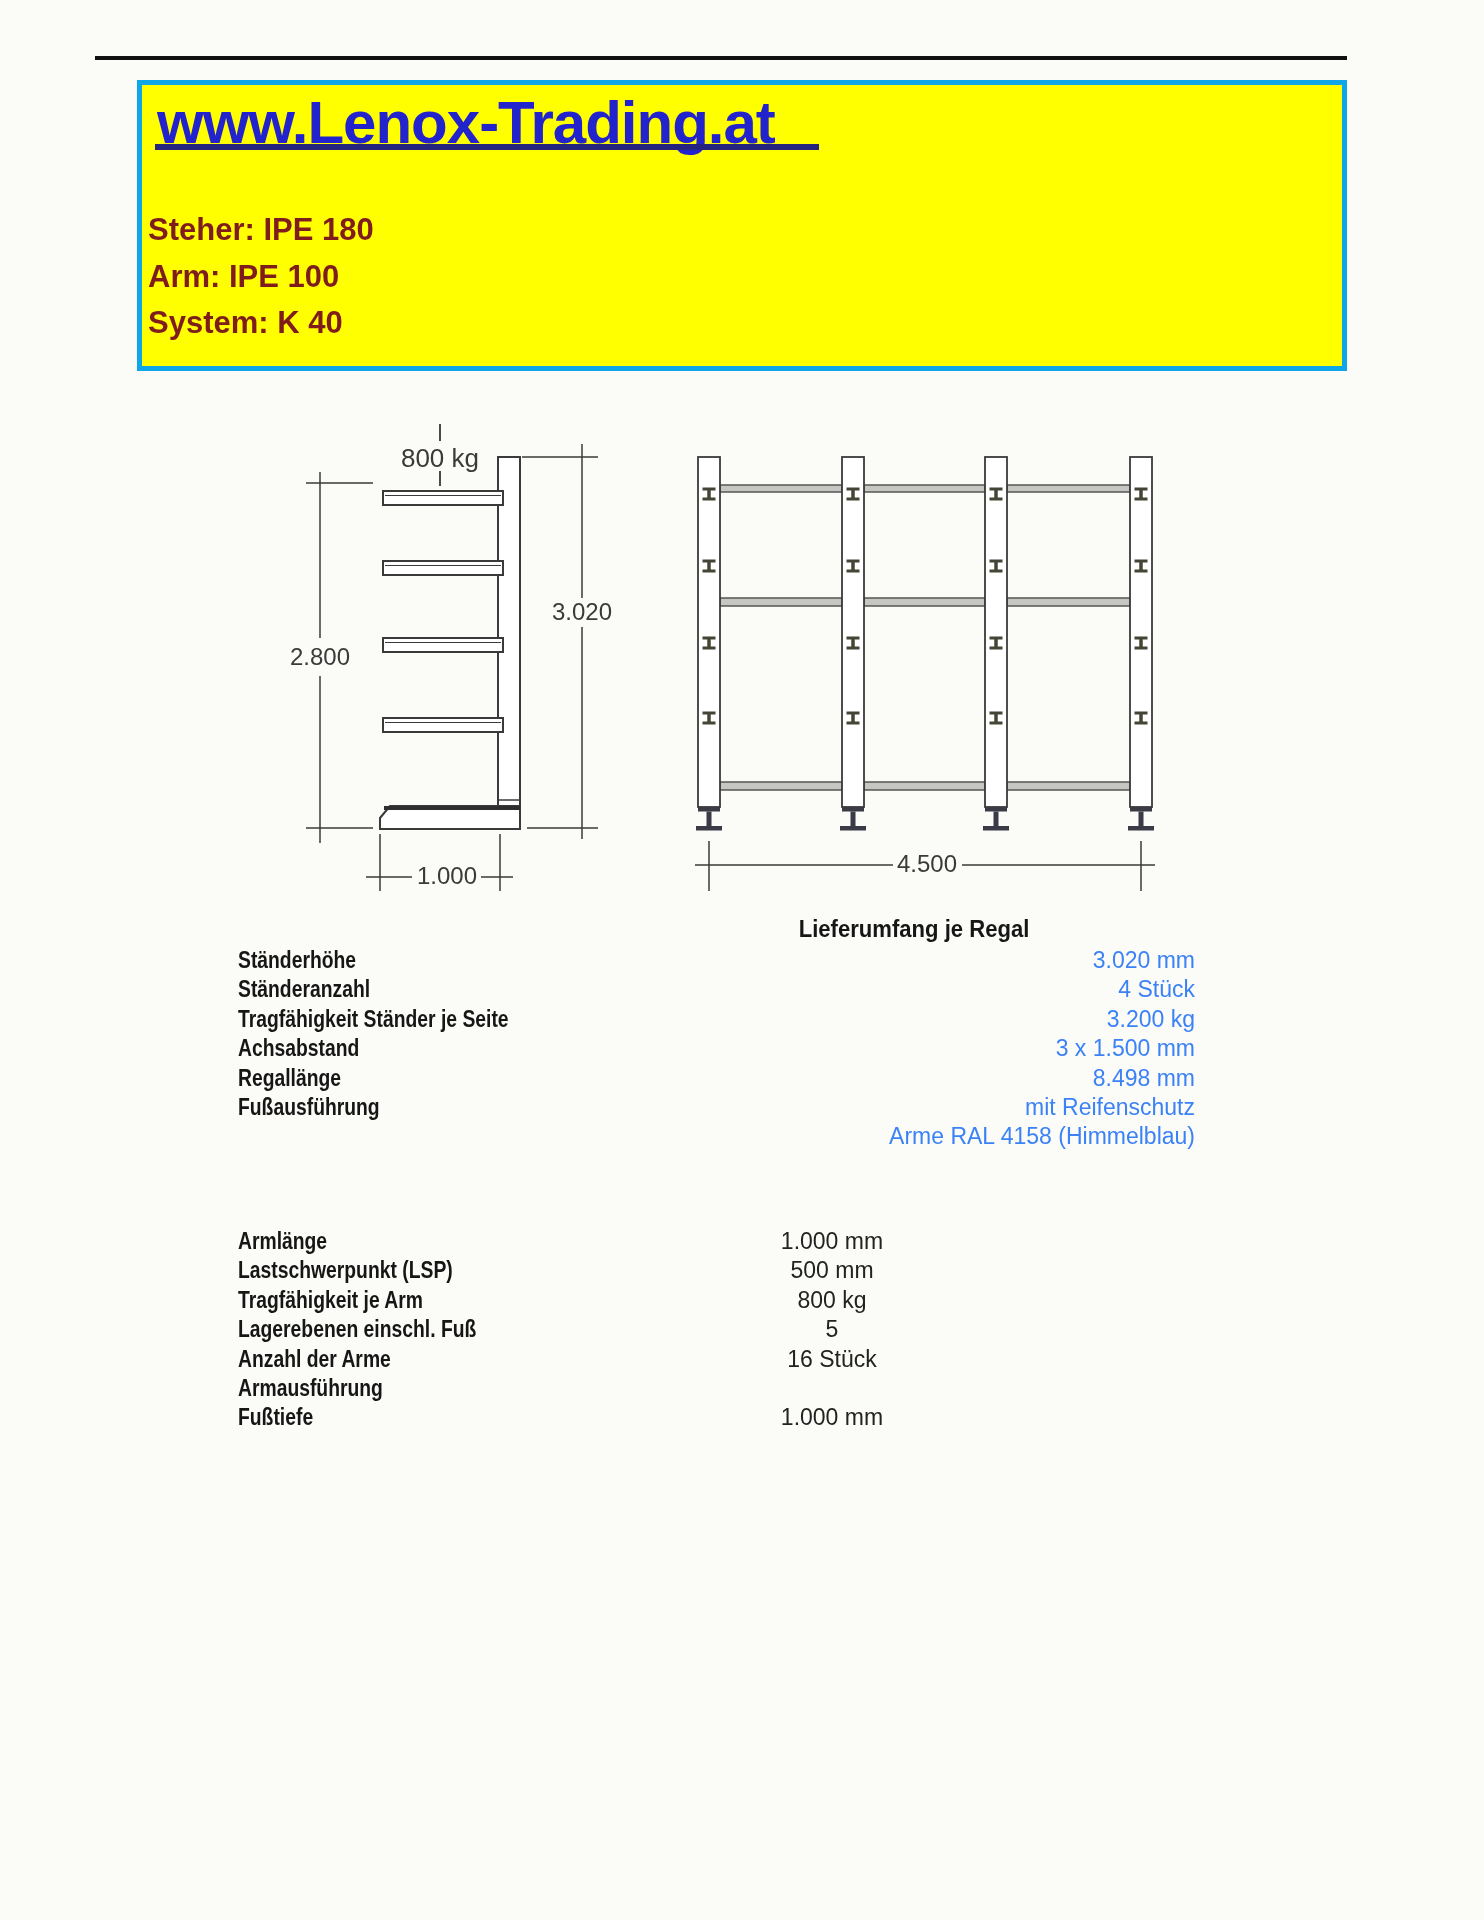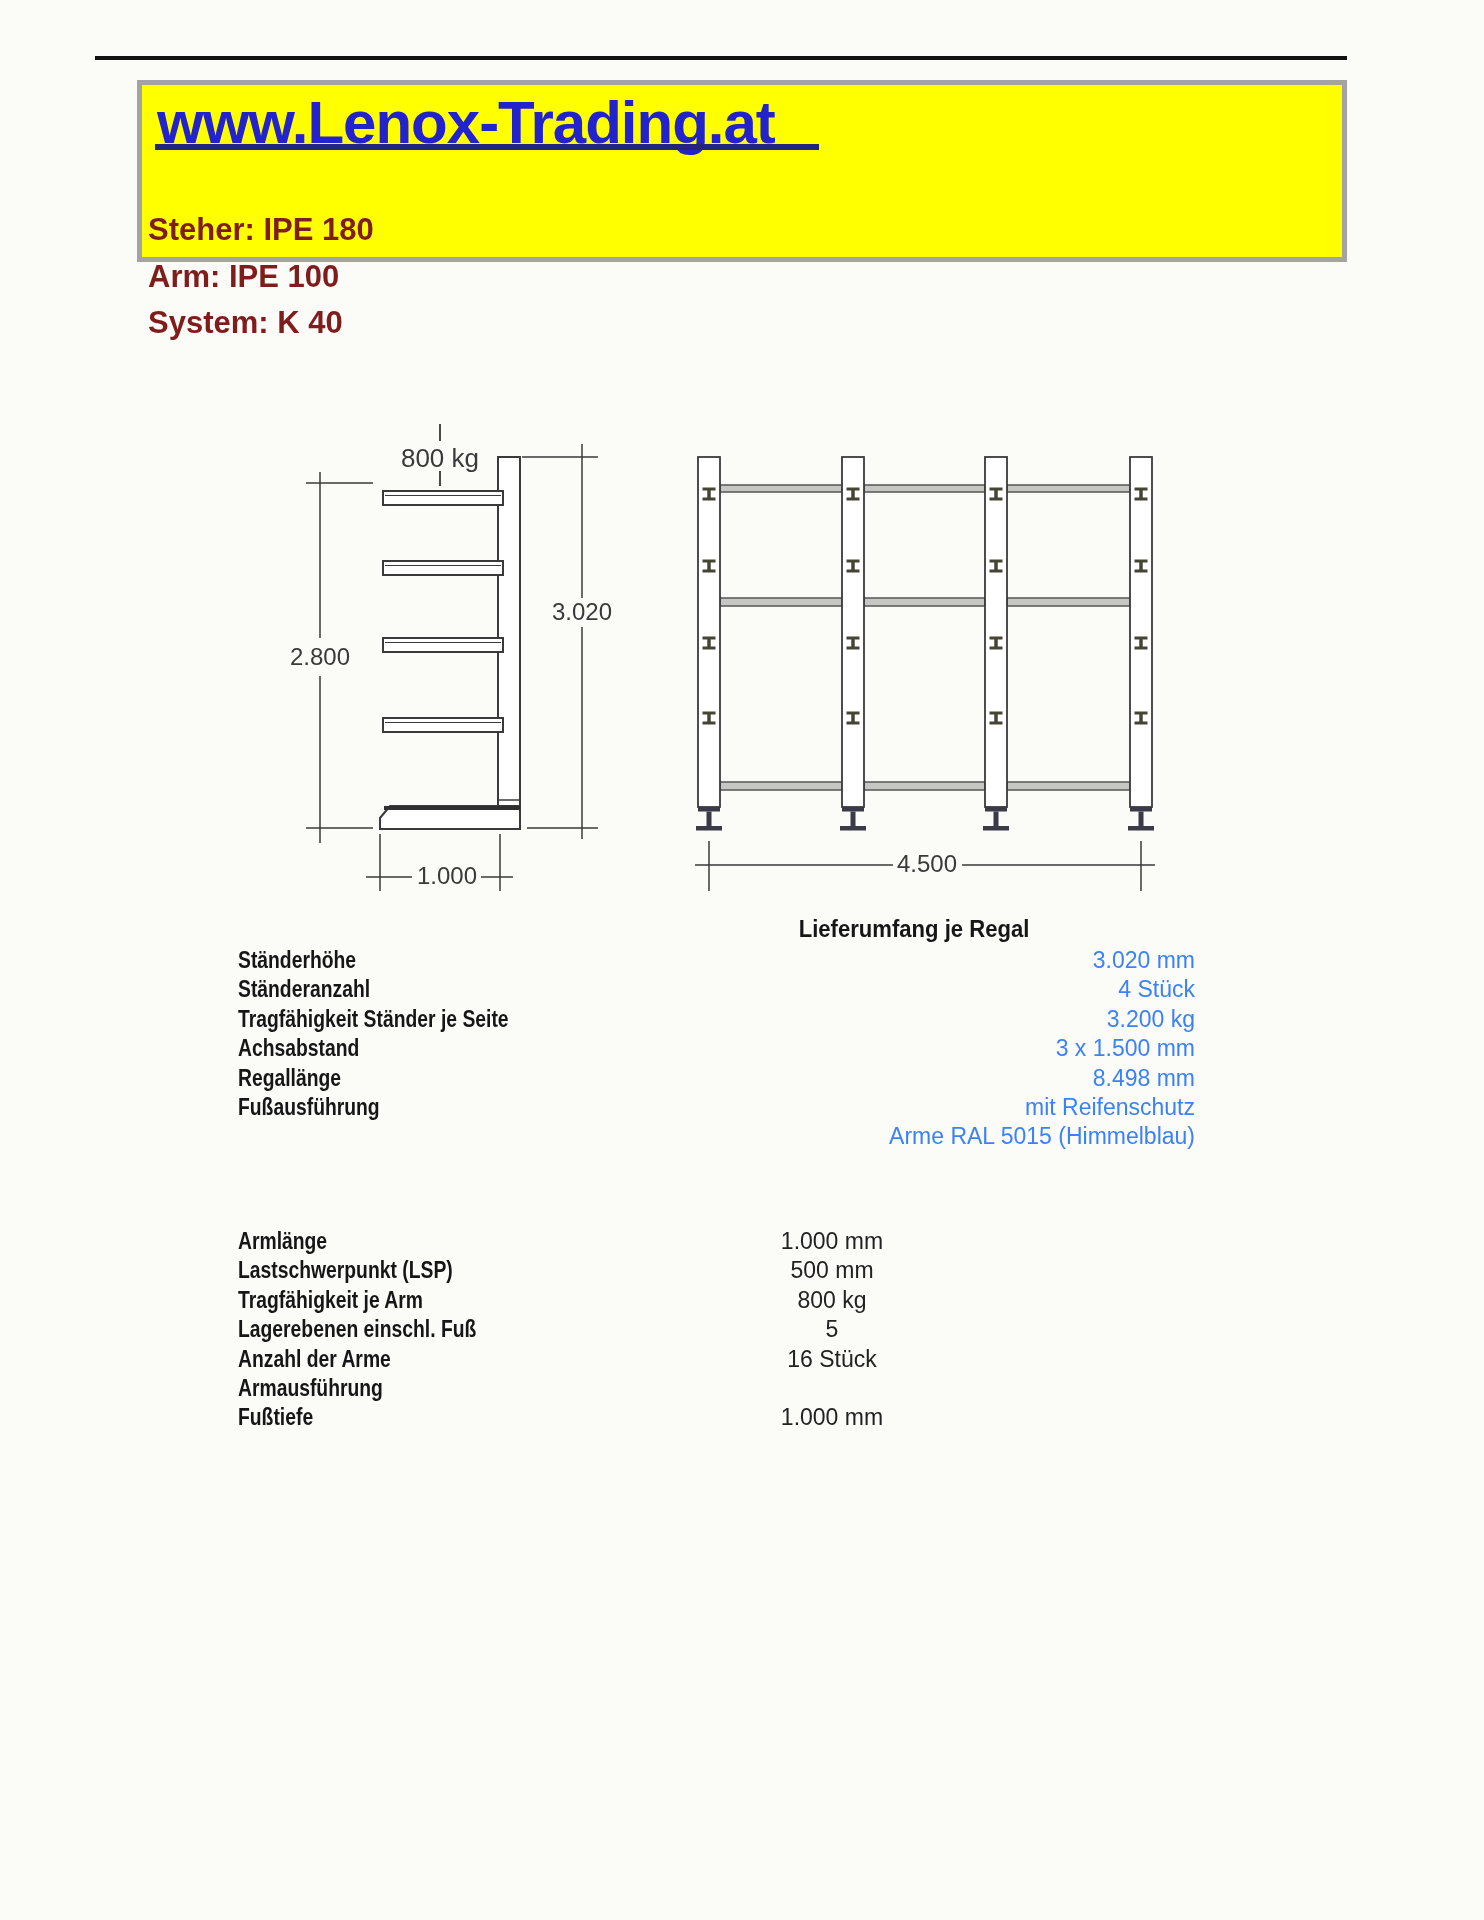--- a/index.html
+++ b/index.html
@@ -8,22 +8,22 @@
     width:1484px;height:1920px;
     background:#fbfbf7;
     font-family:"Liberation Sans","DejaVu Sans",sans-serif;
     overflow:hidden;
   }
   .abs{position:absolute;}
   
   .top-rule{left:95px;top:56px;width:1252px;height:4px;background:#111;}
   
   .header-box{
-    left:137px;top:80px;width:1210px;height:182px;
-    background:#ffff00;border:5px solid #a3a3a3;box-sizing:border-box;
+    left:137px;top:80px;width:1210px;height:291px;
+    background:#ffff00;border:5px solid #0ea5e9;box-sizing:border-box;
   }
   .site-title{
     position:absolute;left:15px;top:8px;
     font-size:60px;font-weight:bold;color:#2323cd;
     letter-spacing:-1px;white-space:nowrap;line-height:1.0;
   }
   .site-underline{position:absolute;left:13px;top:59px;width:664px;height:6px;background:#24247e;}
   .header-lines{position:absolute;left:6px;top:122px;}
   .header-line{
     font-size:31px;font-weight:bold;color:#7f1d1d;
@@ -234,21 +234,21 @@
     <div class="spec-row">
       <span class="spec-label">Regallänge</span>
       <span class="spec-value">8.498 mm</span>
     </div>
     <div class="spec-row">
       <span class="spec-label">Fußausführung</span>
       <span class="spec-value">mit Reifenschutz</span>
     </div>
     <div class="spec-row">
       <span class="spec-label"></span>
-      <span class="spec-value">Arme RAL 5015 (Himmelblau)</span>
+      <span class="spec-value">Arme RAL 4158 (Himmelblau)</span>
     </div>
   </div>
 
   <div class="abs spec-block spec-block2">
     <div class="spec-row">
       <span class="spec-label">Armlänge</span>
       <span class="spec-value-centered">1.000 mm</span>
     </div>
     <div class="spec-row">
       <span class="spec-label">Lastschwerpunkt (LSP)</span>

